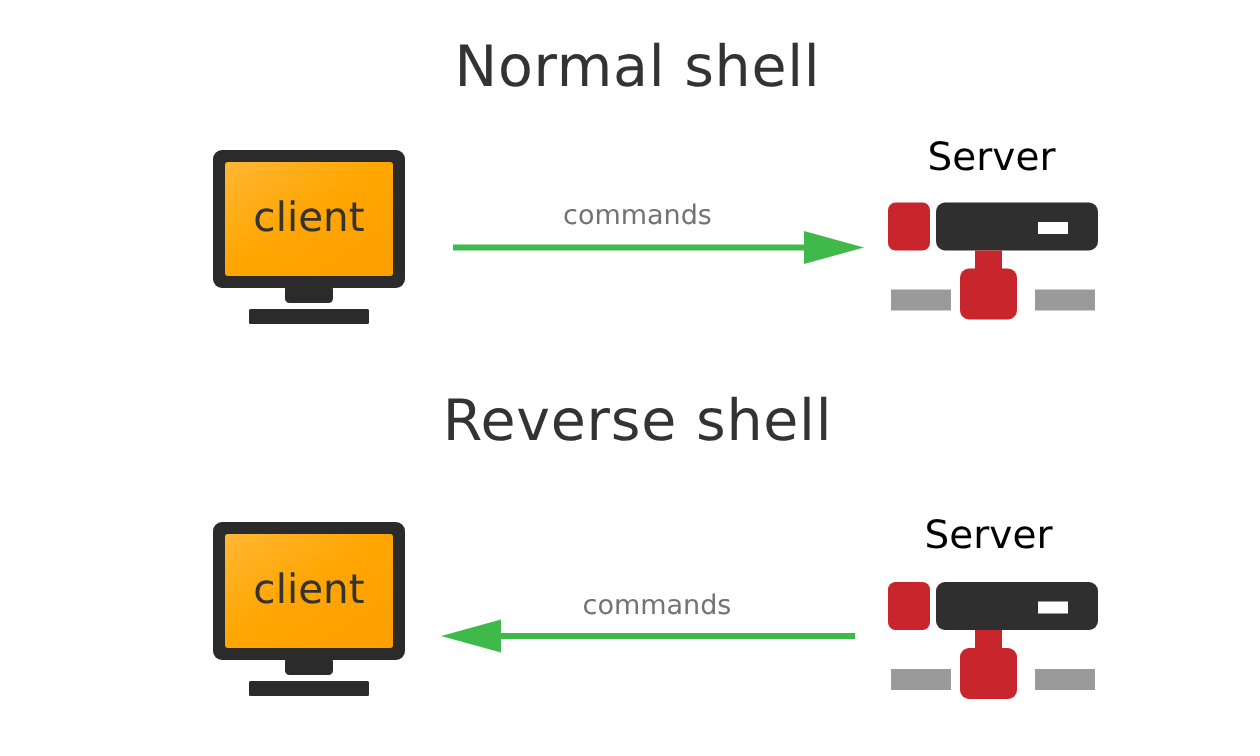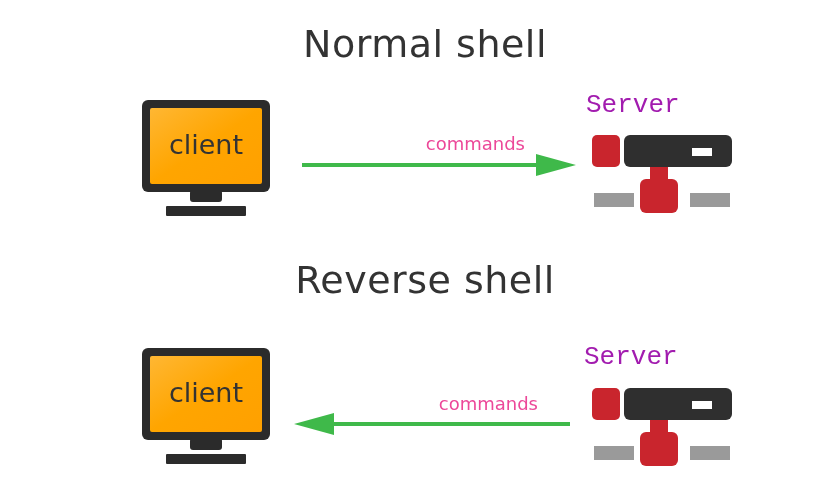--- a/index.html
+++ b/index.html
@@ -1,21 +1,21 @@
 <!DOCTYPE html>
 <html><head>
 <meta charset="utf-8">
 <style>
   html, body { margin: 0; padding: 0; background: #ffffff; }
   body { width: 840px; height: 504px; position: relative; overflow: hidden;
          font-family: "DejaVu Sans", "Liberation Sans", sans-serif; }
   .title { position: absolute; left: 0; width: 850px; text-align: center;
            color: #333333; font-size: 38px; font-weight: normal; letter-spacing: 0.5px; }
-  .server-label { position: absolute; color: #a21caf; font-size: 26px; text-align: left; width: 150px; font-family: Liberation Mono, monospace; }
-  .cmd-label { position: absolute; color: #ec4899; font-size: 18px; text-align: right; width: 200px; }
+  .server-label { position: absolute; color: #000000; font-size: 26px; text-align: center; width: 150px; }
+  .cmd-label { position: absolute; color: #737373; font-size: 18px; text-align: center; width: 200px; }
   svg { position: absolute; overflow: visible; }
   .client-text { font-family: "DejaVu Sans", "Liberation Sans", sans-serif; font-size: 27px; fill: #333333; }
 </style>
 </head>
 <body>
 
 <div class="title" style="top:22px;">Normal shell</div>
 
 <svg style="left:142px; top:100px;" width="130" height="120" viewBox="0 0 130 120">
   <defs>

